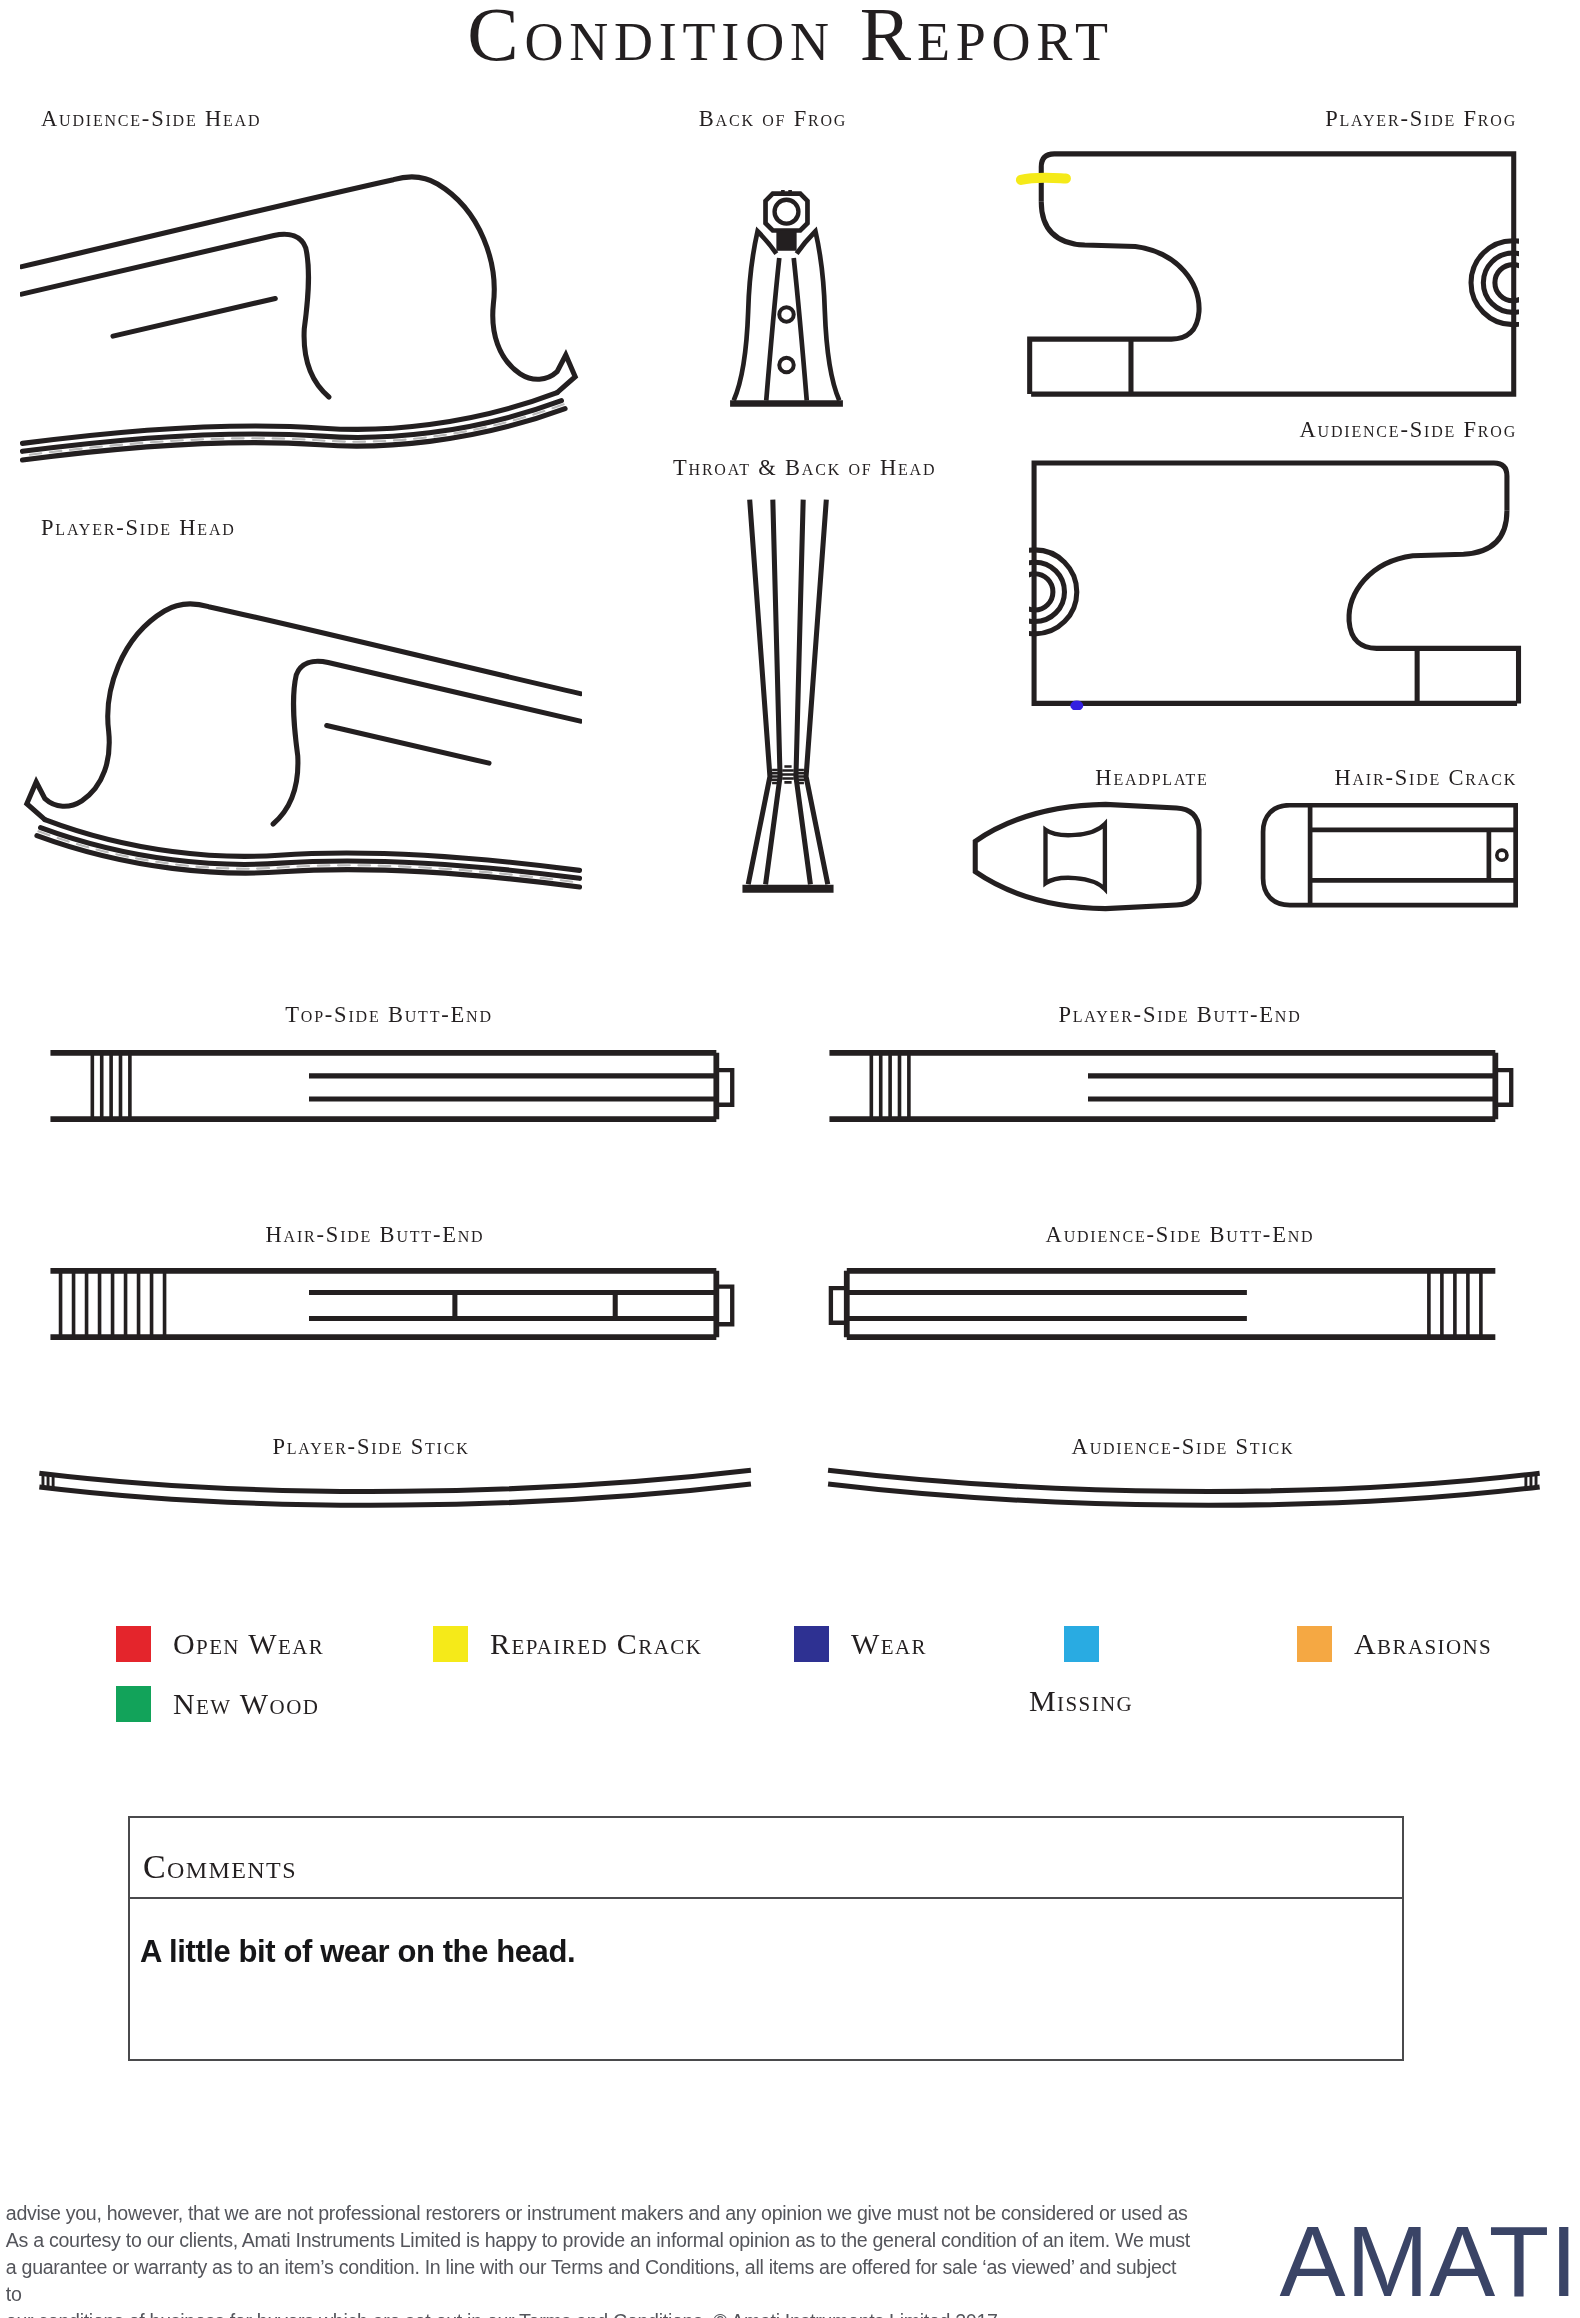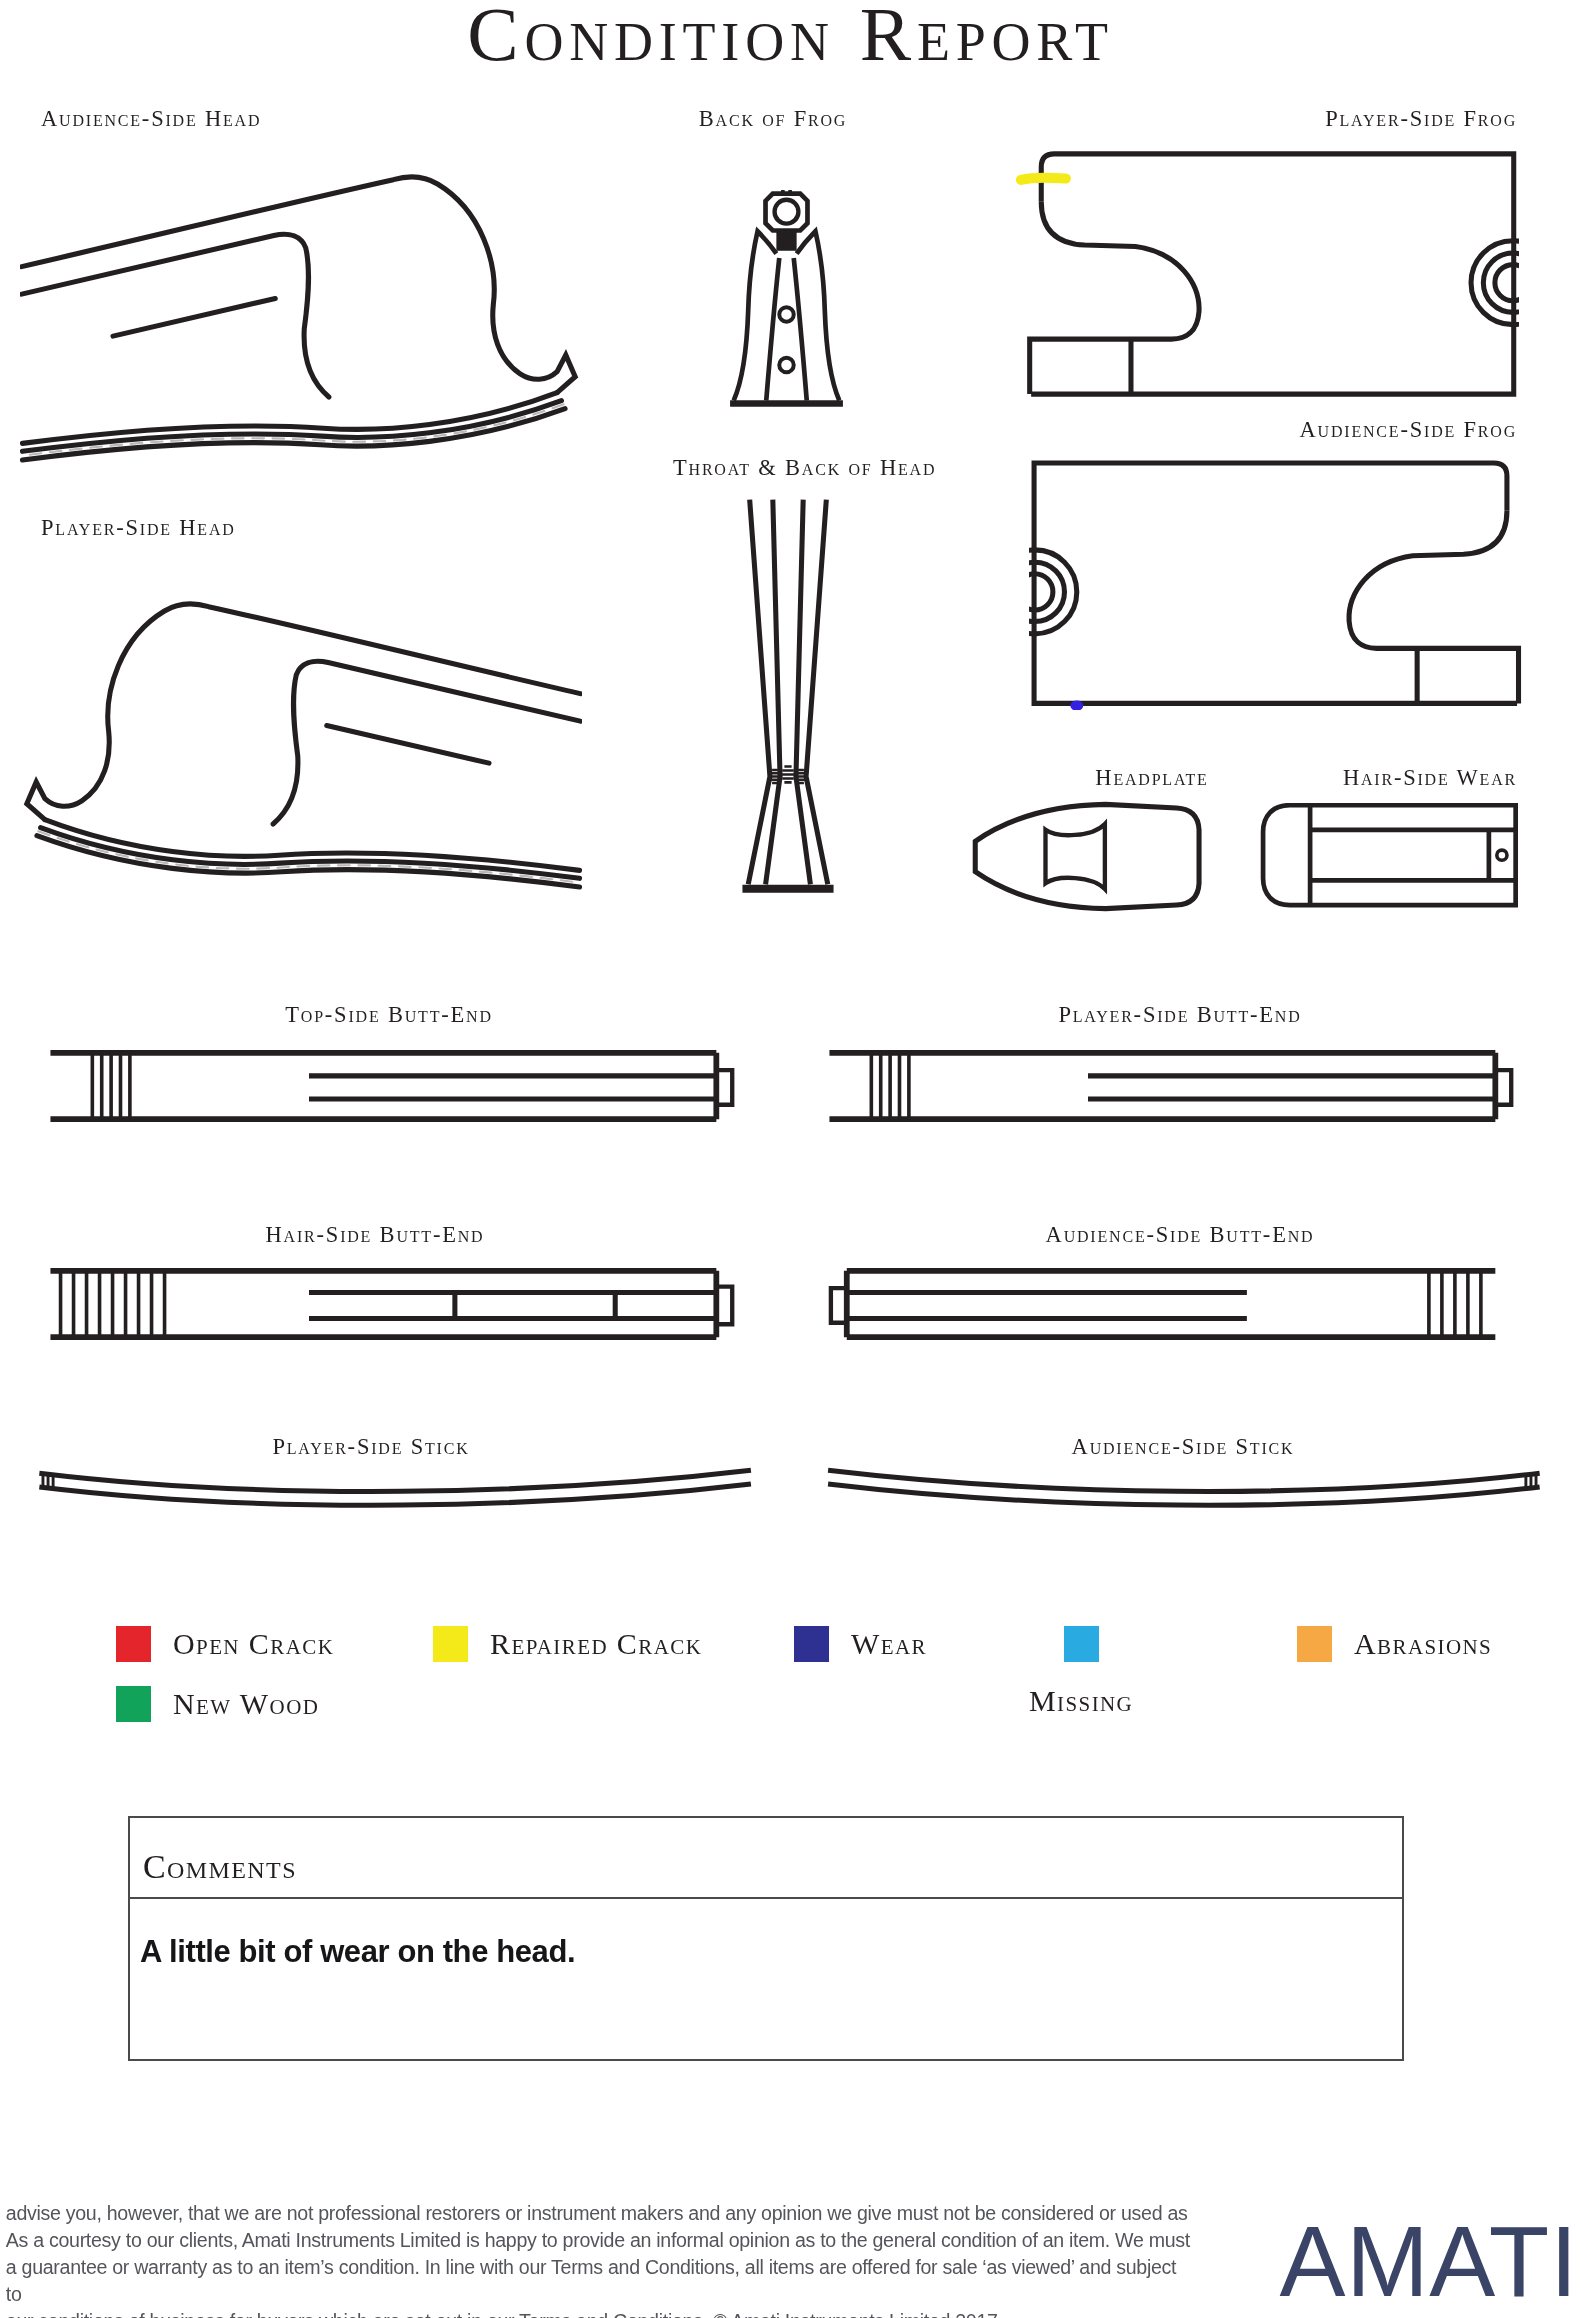--- a/index.html
+++ b/index.html
@@ -68,21 +68,21 @@
 
   <h1 class="title">Condition Report</h1>
 
   <div class="lbl" style="left:41px; top:106px;">Audience-Side Head</div>
   <div class="lbl center" style="left:773px; top:106px;">Back of Frog</div>
   <div class="lbl" style="right:64px; top:106px;">Player-Side Frog</div>
   <div class="lbl" style="right:64px; top:417px;">Audience-Side Frog</div>
   <div class="lbl" style="left:41px; top:515px;">Player-Side Head</div>
   <div class="lbl" style="left:673px; top:455px;">Throat &amp; Back of Head</div>
   <div class="lbl center" style="left:1152px; top:765px;">Headplate</div>
-  <div class="lbl" style="right:64px; top:765px;">Hair-Side Wear</div>
+  <div class="lbl" style="right:64px; top:765px;">Hair-Side Crack</div>
   <div class="lbl center" style="left:375px; top:1002px;margin-left:14px;">Top-Side Butt-End</div>
   <div class="lbl center" style="left:1180px; top:1002px;">Player-Side Butt-End</div>
   <div class="lbl center" style="left:375px; top:1222px;">Hair-Side Butt-End</div>
   <div class="lbl center" style="left:1180px; top:1222px;">Audience-Side Butt-End</div>
   <div class="lbl center" style="left:371px; top:1434px;">Player-Side Stick</div>
   <div class="lbl center" style="left:1183px; top:1434px;">Audience-Side Stick</div>
 
   <svg class="draw" style="left:20px; top:142px;" width="562" height="326" viewBox="0 0 775 450">
     <g id="head-g" fill="none" stroke="#231f20" stroke-width="7" stroke-linecap="round">
       <path d="M2,172 C180,131 366,85 515,52 C536,46 558,47 576,58 C636,94 660,168 653,224 C649,263 660,300 690,320 C707,331 727,330 741,317 L753,294 L766,324 L741,346"></path>
@@ -203,21 +203,21 @@
       <path d="M11,15 V36 M18,16 V37 M25,17 V38" stroke-width="4"></path>
     </g>
   </svg>
 
   <svg class="draw" style="left:823px; top:1463px;" width="721" height="45" viewBox="0 0 995 62">
     <use href="#stick-g" transform="translate(995,0) scale(-1,1)"></use>
   </svg>
 
   <div class="legend-item" style="left:116px; top:1626px;">
     <span class="swatch" style="background-color: rgb(228, 37, 44);"></span>
-    <span class="legend-label">Open Crack</span>
+    <span class="legend-label">Open Wear</span>
   </div>
   <div class="legend-item" style="left:433px; top:1626px;">
     <span class="swatch" style="background-color: rgb(245, 234, 25);"></span>
     <span class="legend-label">Repaired Crack</span>
   </div>
   <div class="legend-item" style="left:794px; top:1626px;">
     <span class="swatch" style="background-color: rgb(46, 49, 146);"></span>
     <span class="legend-label">Wear</span>
   </div>
   <div class="legend-item" style="left:1029px; top:1626px;flex-direction:column;">

